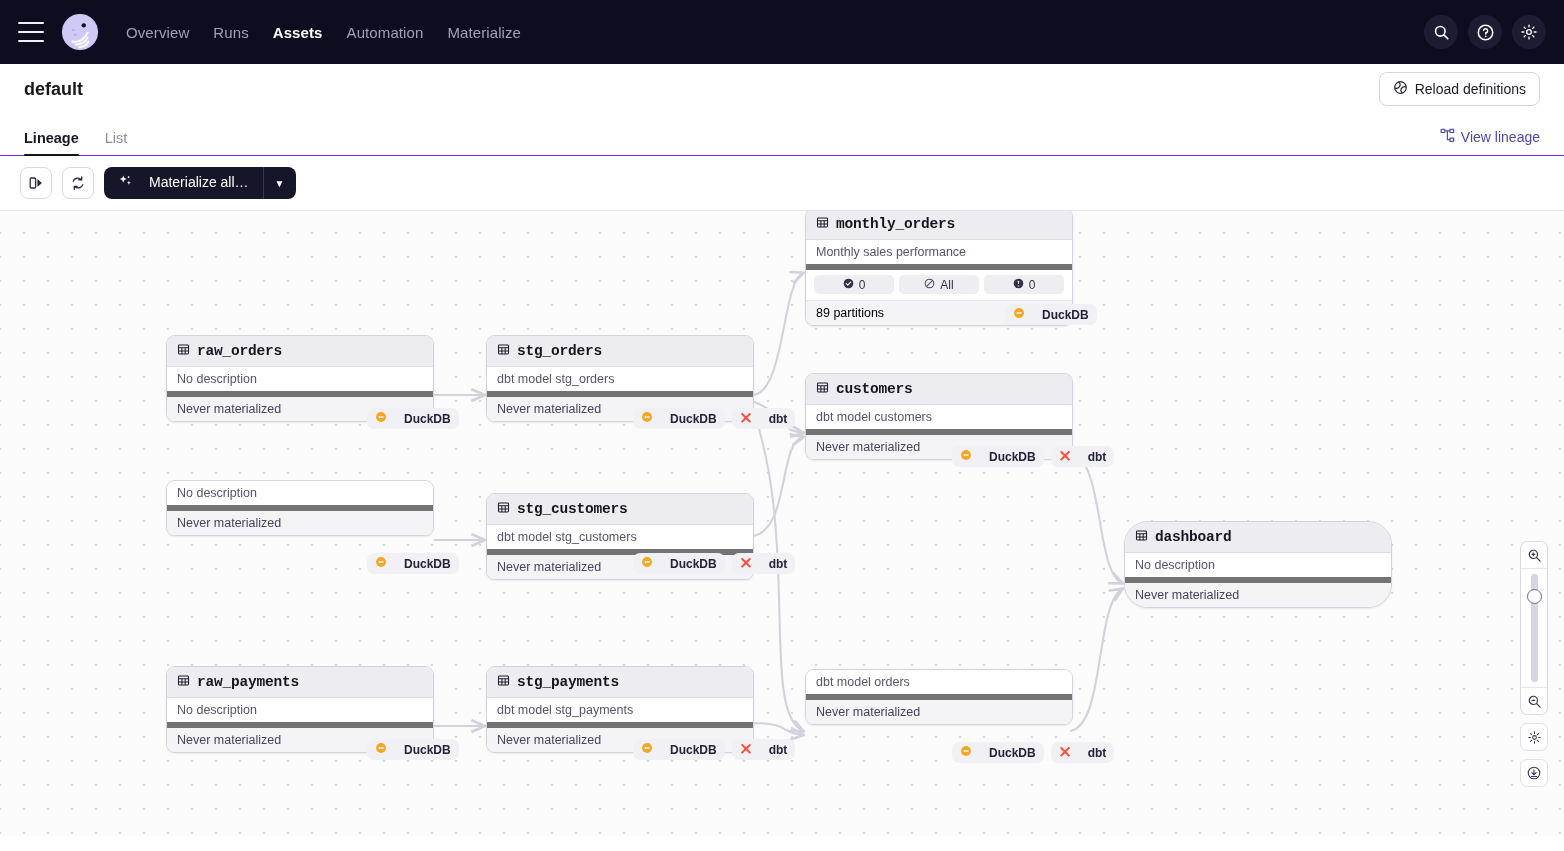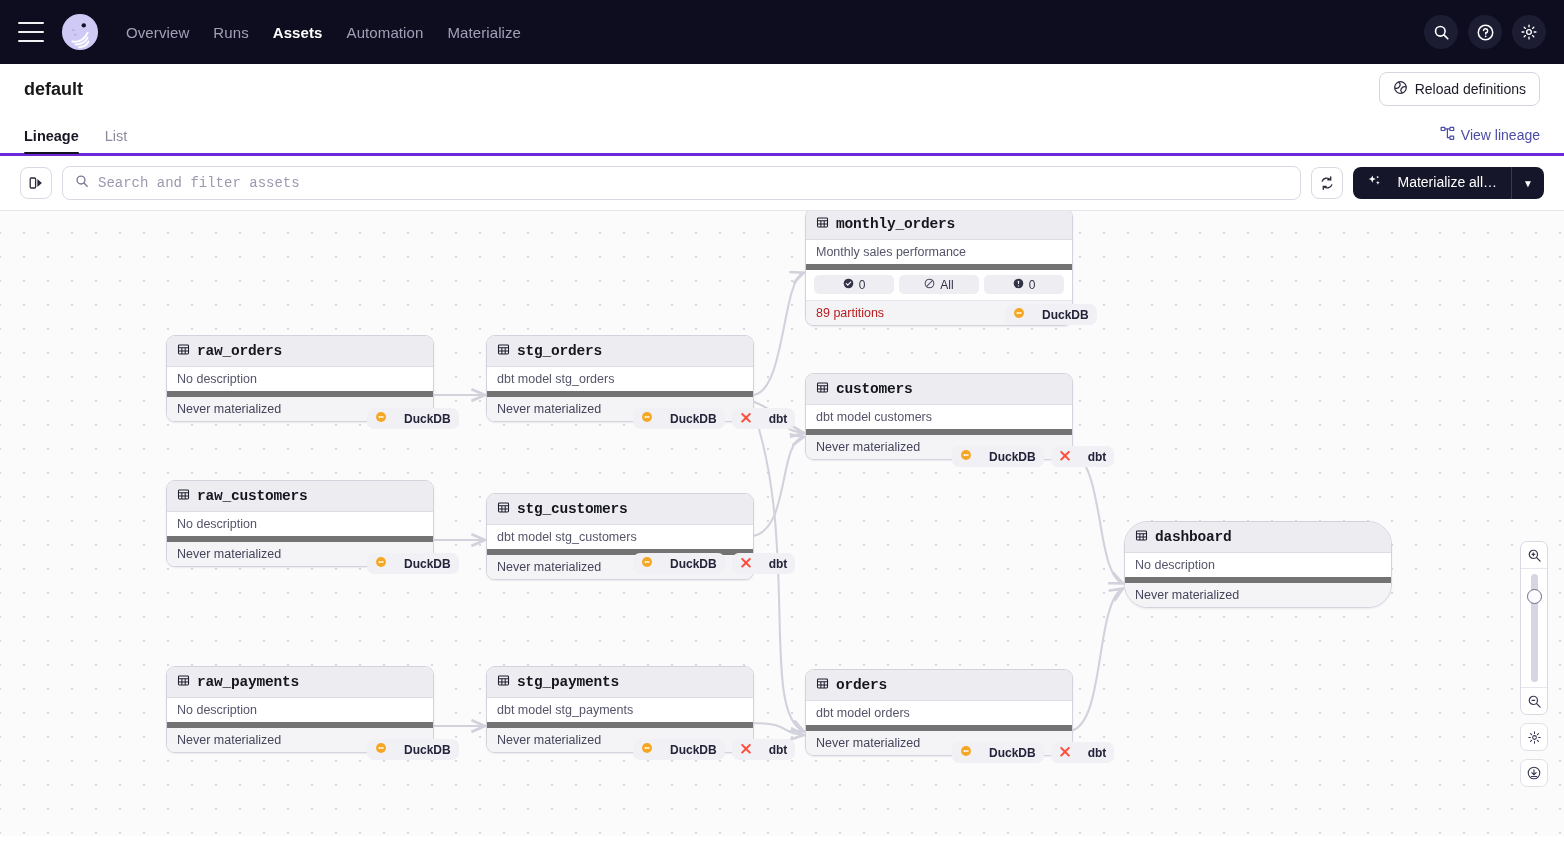--- a/index.html
+++ b/index.html
@@ -31,21 +31,21 @@
   #pagetitle { font-size: 18px; font-weight: bold; color: #171717; }
   .groupchip { display: flex; align-items: center; gap: 7px; background: #f1f1f4;
     border-radius: 8px; padding: 5px 10px; font-size: 13.5px; color: #3a3a50; cursor: pointer;}
   .groupchip a { color: #4b4ba8; text-decoration: none; }
   .btn-outline { margin-left: auto; display: flex; align-items: center; gap: 7px;
     border: 1px solid #d6d6e0; border-radius: 8px; padding: 7px 13px;
     font-size: 14px; color: #1b1b29; background: #fff; cursor: pointer; }
 
   
   #tabsrow { height: 42px; display: flex; align-items: flex-end; padding: 0 24px;
-    border-bottom: 3px solid #6d28d9; gap: 26px; position: relative; }
+    border-bottom: 1px solid #6d28d9; gap: 26px; position: relative; }
   .tab { font-size: 14.5px; padding-bottom: 9px; cursor: pointer; color: #8c8ca0; position: relative; }
   .tab.active { color: #171726; font-weight: bold; }
   .tab.active::after { content:""; position: absolute; left:0; right:0; bottom:-1px;
     height: 2.5px; background: #13131f; border-radius: 2px; }
   #viewlineage { margin-left: auto; display: flex; align-items: center; gap: 6px;
     font-size: 14px; color: #4b4ba8; padding-bottom: 9px; cursor: pointer; }
 
   
   #toolbar { height: 55px; display: flex; align-items: center; padding: 0 20px; gap: 10px;
     border-bottom: 1px solid #e4e4ea; background: #fff; }
@@ -73,21 +73,21 @@
   .node { position: absolute; width: 268px; border: 1px solid #d3d3de;
     border-radius: 9px; background: #fff; overflow: hidden;
     box-shadow: 0 1px 2px rgba(20,20,40,.07); cursor: pointer; }
   .node-header { background: #ededf1; padding: 6px 10px; display: flex; align-items: center; gap: 7px;
     border-bottom: 1px solid #dcdce4; }
   .node-title { font-family: "Liberation Mono", monospace; font-size: 14.5px;
     font-weight: bold; color: #15151f; letter-spacing: -.2px; }
   .node-desc { padding: 5px 10px; font-size: 12.5px; color: #55556a; background: #fff;
     border-bottom: 6px solid #737373; }
   .node-status { padding: 5px 10px; font-size: 12.5px; color: #44445a; background: #f4f4f7; }
-  .node-parts { padding: 5px 10px; font-size: 12.5px; color: #b91c1c; background: #f4f4f7;
+  .node-parts { padding: 5px 10px; font-size: 12.5px; color: #000000; background: #f4f4f7;
     border-top: 1px solid #e4e4ec; }
   .chips { display: flex; gap: 5px; padding: 5px 8px 6px; background: #fff; }
   .chip { flex: 1; background: #eeeef2; border-radius: 5px; height: 19px;
     display: flex; align-items: center; justify-content: center; gap: 5px;
     font-size: 12px; color: #33334a; }
   .tags { position: absolute; display: flex; gap: 7px; }
   .tag { display: flex; align-items: center; gap: 17px; background: #f1f1f5;
     border-radius: 7px; padding: 3px 8px; font-size: 12px; font-weight: bold;
     color: #23233a; cursor: pointer; }
 
@@ -186,29 +186,20 @@
     <span>View lineage</span>
   </div>
 </div>
 
 <div id="toolbar">
   <div class="iconbtn">
     <svg width="16" height="16" viewBox="0 0 16 16" fill="none" stroke="#2b2b3c" stroke-width="1.3">
       <rect x="2.2" y="3" width="5.4" height="10" rx="1"></rect>
       <path d="M10 5.4l2.9 2.6-2.9 2.6z" fill="#2b2b3c"></path>
     </svg>
-  </div>
-  <div id="searchwrap">
-    <span>
-      <svg width="14" height="14" viewBox="0 0 20 20" fill="none" stroke="#7a7a95" stroke-width="2">
-        <circle cx="8.6" cy="8.6" r="5.6"></circle>
-          <line x1="12.8" y1="12.8" x2="17.4" y2="17.4" stroke-linecap="round"></line>
-      </svg>
-    </span>
-    <input id="searchinput" type="text" placeholder="Search and filter assets" style="">
   </div>
   <div class="iconbtn">
     <svg width="16" height="16" viewBox="0 0 16 16" fill="none" stroke="#2b2b3c" stroke-width="1.35">
       <path d="M3 6.6a5 5 0 0 1 8.3-2"></path>
         <path d="M13 9.4a5 5 0 0 1-8.3 2"></path>
       <path d="M11.7 1.8v2.9H8.8" stroke-linecap="round"></path>
         <path d="M4.3 14.2v-2.9h2.9" stroke-linecap="round"></path>
     </svg>
   </div>
   <div id="materializebtn">
@@ -334,30 +325,20 @@
               <line x1="1.8" y1="9.8" x2="14.2" y2="9.8"></line>
               <line x1="6" y1="5.9" x2="6" y2="13.6"></line>
               <line x1="10.1" y1="5.9" x2="10.1" y2="13.6"></line>
             </svg></span>
           <span class="node-title">dashboard</span>
         </div>
         <div class="node-desc">No description</div>
         <div class="node-status">Never materialized</div>
       </div>
       <div class="node" style="left: 805px; top: 458px;">
-        <div class="node-header">
-          <span><svg width="13" height="13" viewBox="0 0 16 16" fill="none" stroke="#1c1c2c" stroke-width="1.25">
-              <rect x="1.8" y="2.4" width="12.4" height="11.2" rx="1.2"></rect>
-              <line x1="1.8" y1="5.9" x2="14.2" y2="5.9"></line>
-              <line x1="1.8" y1="9.8" x2="14.2" y2="9.8"></line>
-              <line x1="6" y1="5.9" x2="6" y2="13.6"></line>
-              <line x1="10.1" y1="5.9" x2="10.1" y2="13.6"></line>
-            </svg></span>
-          <span class="node-title">orders</span>
-        </div>
         <div class="node-desc">dbt model orders</div>
         <div class="node-status">Never materialized</div>
       </div>
       <div class="tags" style="left: 952px; top: 531px;">
         <div class="tag">
           <span><svg width="12" height="12" viewBox="0 0 16 16">
               <circle cx="8" cy="8" r="6.6" fill="#f5a623"></circle>
               <circle cx="6.2" cy="8" r="1.5" fill="#fff"></circle>
               <rect x="7.4" y="6.9" width="4.3" height="2.2" rx="1.1" fill="#fff"></rect>
             </svg></span>
@@ -418,30 +399,20 @@
           <span>DuckDB</span>
         </div>
         <div class="tag">
           <span><svg width="12" height="12" viewBox="0 0 16 16" fill="#ff4d3d">
               <path d="M3.1 2.2l4.9 4.9 4.9-4.9 1.9 1.9-4.9 4.9 4.9 4.9-1.9 1.9L8 10.9l-4.9 4.9-1.9-1.9 4.9-4.9L1.2 4.1z"></path>
             </svg></span>
           <span>dbt</span>
         </div>
       </div>
       <div class="node" style="left: 166px; top: 269px;">
-        <div class="node-header">
-          <span><svg width="13" height="13" viewBox="0 0 16 16" fill="none" stroke="#1c1c2c" stroke-width="1.25">
-              <rect x="1.8" y="2.4" width="12.4" height="11.2" rx="1.2"></rect>
-              <line x1="1.8" y1="5.9" x2="14.2" y2="5.9"></line>
-              <line x1="1.8" y1="9.8" x2="14.2" y2="9.8"></line>
-              <line x1="6" y1="5.9" x2="6" y2="13.6"></line>
-              <line x1="10.1" y1="5.9" x2="10.1" y2="13.6"></line>
-            </svg></span>
-          <span class="node-title">raw_customers</span>
-        </div>
         <div class="node-desc">No description</div>
         <div class="node-status">Never materialized</div>
       </div>
       <div class="tags" style="left: 367px; top: 342px;">
         <div class="tag">
           <span><svg width="12" height="12" viewBox="0 0 16 16">
               <circle cx="8" cy="8" r="6.6" fill="#f5a623"></circle>
               <circle cx="6.2" cy="8" r="1.5" fill="#fff"></circle>
               <rect x="7.4" y="6.9" width="4.3" height="2.2" rx="1.1" fill="#fff"></rect>
             </svg></span>

